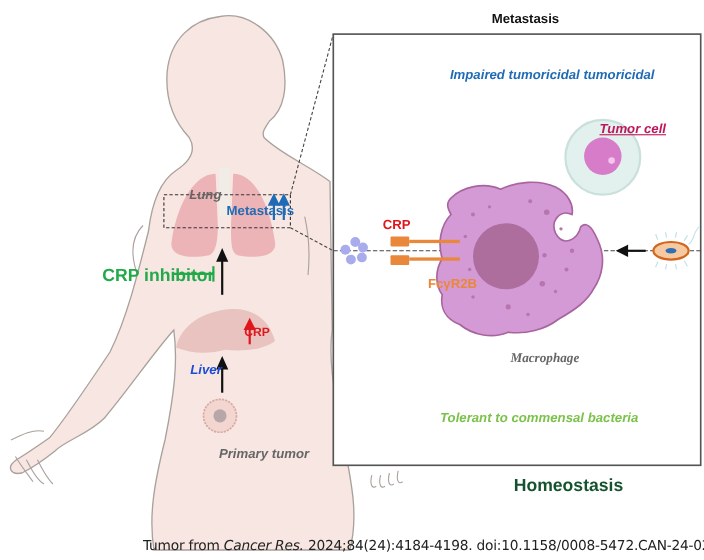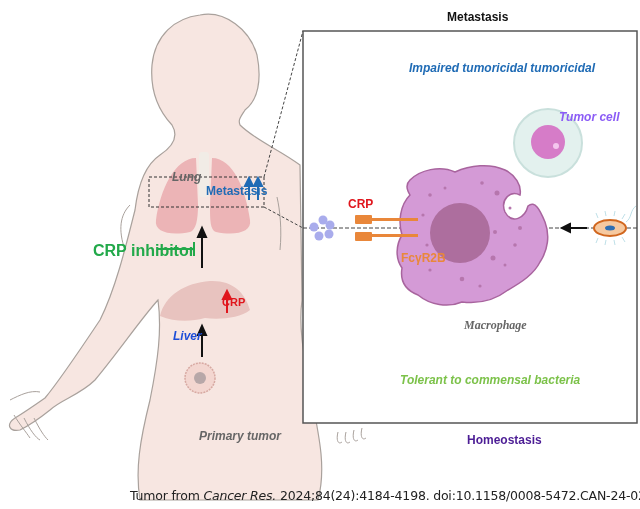--- a/index.html
+++ b/index.html
@@ -141,29 +141,29 @@
       <line x1="614" y1="240" x2="615" y2="245"></line>
         <line x1="622" y1="237" x2="625" y2="242"></line>
       <path d="M626,222 C632,218 630,210 636,206" fill="none"></path>
     </g>
     <ellipse cx="610" cy="228" rx="16" ry="8" fill="#f6c9a0" stroke="#d1671f" stroke-width="2"></ellipse>
     <ellipse cx="610" cy="228" rx="5" ry="2.5" fill="#2f6fb3"></ellipse>
   </g>
 </svg>
 
 <div class="lbl bold" style="left:411px; top:10px; font-size:12px; color:#111;">Metastasis</div>
-<div class="lbl bold" style="left:431px; top:433px; font-size:12px; color:#4c1d95;">Homeostasis</div>
+<div class="lbl bold" style="left:431px; top:433px; font-size:16px; color:#14532d;">Homeostasis</div>
 
 <div class="lbl bold ital" style="left:136px; top:150px; font-size:12px; color:#666;margin-top:20px;">Lung</div>
 <div class="lbl bold" style="left:170px; top:184px; font-size:12px; color:#1f6bb5;">Metastasis</div>
 <div class="lbl bold" style="left:57px; top:242px; font-size:16px; color:#22a94a;">CRP inhibitor</div>
 <div class="lbl bold" style="left:186px; top:296px; font-size:11px; color:#e0161d;">CRP</div>
 <div class="lbl bold ital" style="left:137px; top:329px; font-size:12px; color:#1d4ed8;">Liver</div>
-<div class="lbl bold ital" style="left:163px; top:405px; font-size:12px; color:#666;margin-top:24px;">Primary tumor</div>
+<div class="lbl bold ital" style="left:163px; top:405px; font-size:12px; color:#666;">Primary tumor</div>
 
 <div class="lbl bold ital" style="left:373px; top:61px; font-size:12px; color:#1f6bb5;">Impaired tumoricidal tumoricidal</div>
-<div class="lbl bold ital" style="left:523px; top:110px; font-size:12px; color:#8b5cf6;">Tumor cell</div>
+<div class="lbl bold ital" style="left:509px; top:110px; font-size:12px; color:#be185d;text-decoration:underline;">Tumor cell</div>
 <div class="lbl bold" style="left:312px; top:197px; font-size:12px; color:#e0161d;">CRP</div>
-<div class="lbl bold" style="left:353px; top:251px; font-size:12px; color:#e9873a;margin-left:12px;">FcγR2B</div>
+<div class="lbl bold" style="left:353px; top:251px; font-size:12px; color:#e9873a;">FcγR2B</div>
 <div class="lbl bold ital" style="left:428px; top:318px; font-size:12px; color:#666;font-family:Liberation Serif, serif;">Macrophage</div>
 <div class="lbl bold ital" style="left:364px; top:373px; font-size:12px; color:#7cc24a;">Tolerant to commensal bacteria</div>
 
 <div class="caption"><span>Tumor from </span><span style="font-style:italic">Cancer Res.</span><span> 2024;84(24):4184-4198. doi:10.1158/0008-5472.CAN-24-0253</span></div>
 
 </body></html>

